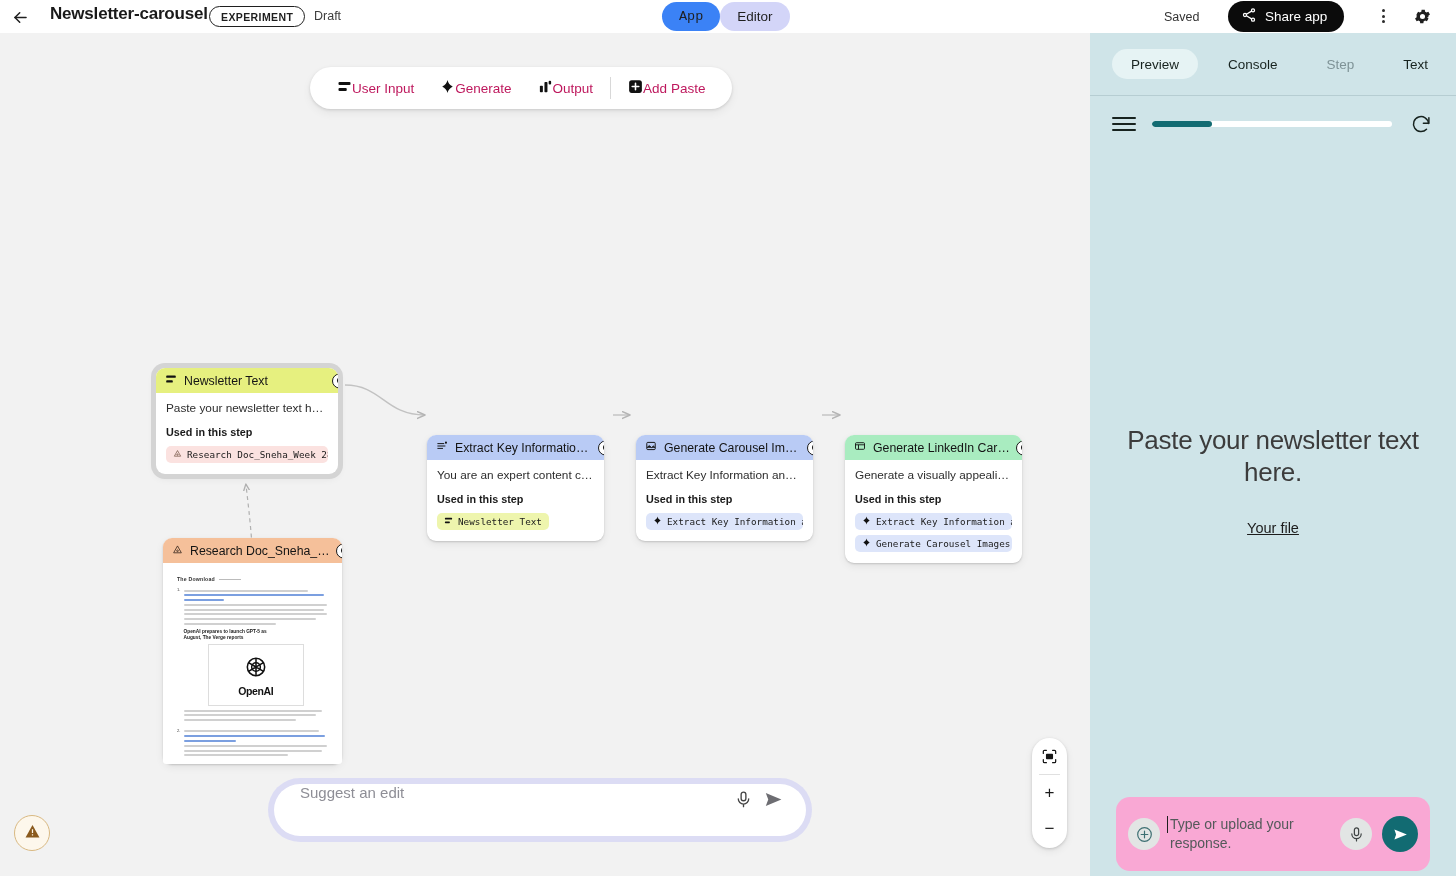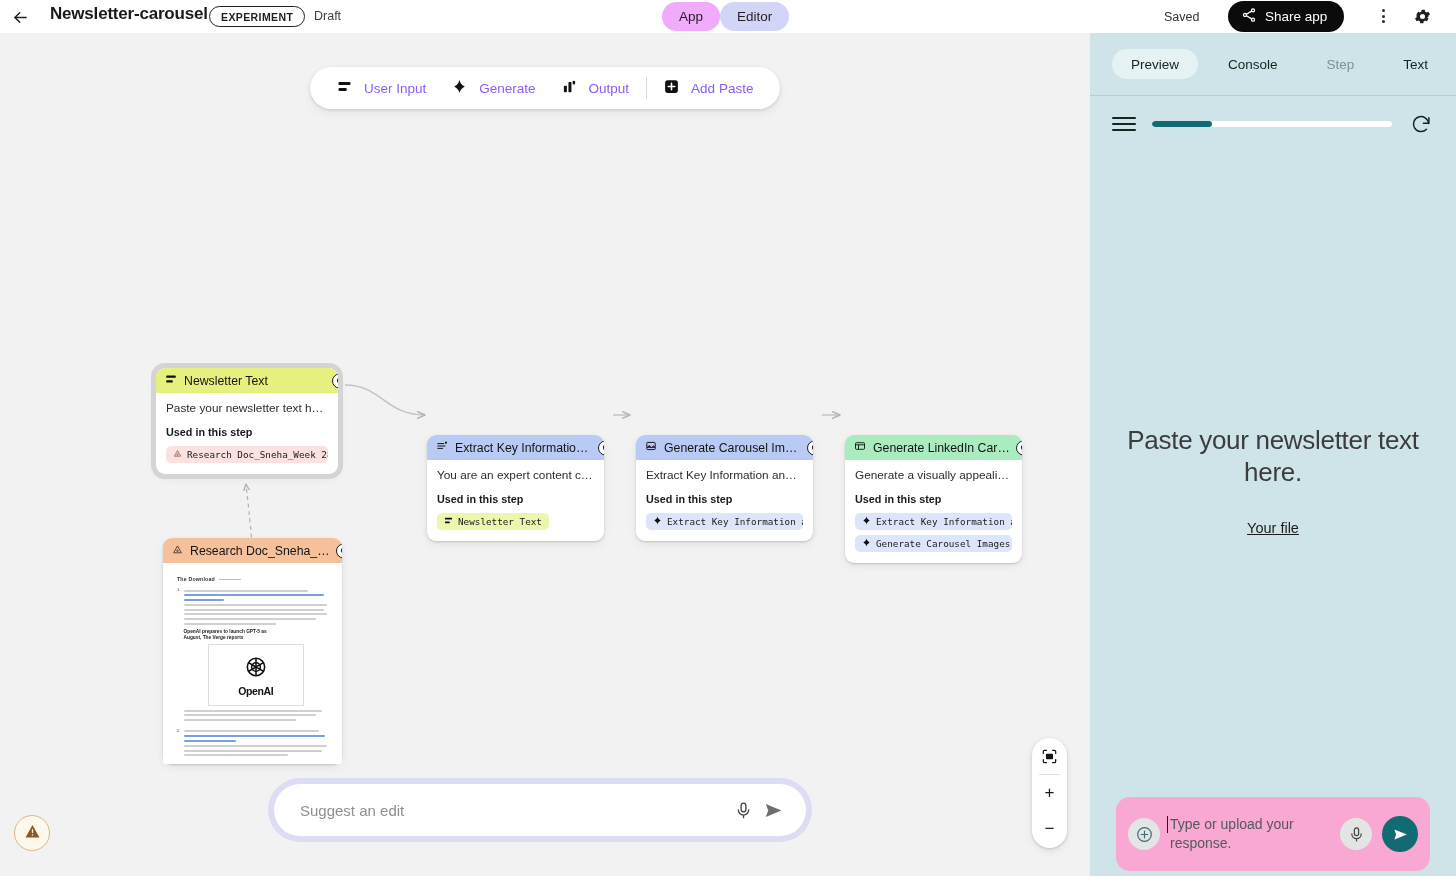--- a/index.html
+++ b/index.html
@@ -38,21 +38,21 @@
   .mode-toggle {
     position: absolute; left: 662px; top: 2px; height: 29px;
     display: flex; align-items: center; gap: 0px;
   }
   .mode-btn {
     height: 29px; padding: 0 17px; border-radius: 15px;
     display: flex; align-items: center; font-size: 13.5px; color: #1f1f1f;
     cursor: pointer; border: none; background: transparent;
     font-family: "Liberation Sans", sans-serif;
   }
-  .mode-btn.app-on { background: #f0abfc; }
+  .mode-btn.app-on { background: #3b82f6; font-family: Liberation Mono, monospace; }
   .mode-btn.editor-on { background: #d3d5f8; }
   .saved-label {
     position: absolute; left: 1164px; top: 10px;
     font-size: 12.5px; color: #333; 
   }
   .share-btn {
     position: absolute; left: 1228px; top: 1px;
     height: 31px; padding: 0 17px 0 13px; border-radius: 16px;
     background: #0b0b0b; color: #fff; display: flex; align-items: center; gap: 8px;
     font-size: 13.5px; font-weight: 500; cursor: pointer;
@@ -76,22 +76,22 @@
   .edge-svg { position: absolute; left: 0; top: 0; width: 1090px; height: 843px; pointer-events: none; }
 
   
   .node-toolbar {
     position: absolute; left: 310px; top: 34px; height: 42px;
     background: #fff; border-radius: 21px; display: flex; align-items: center;
     padding: 0 14px; box-shadow: 0 1px 3px rgba(0,0,0,.13), 0 4px 10px rgba(0,0,0,.06);
     z-index: 20;
   }
   .nt-item {
-    display: flex; align-items: center; gap: 12px; padding: 0 13px; height: 42px;
-    font-size: 13.5px; color: #8b5cf6; cursor: pointer; white-space: nowrap;
+    display: flex; align-items: center; gap: 0; padding: 0 13px; height: 42px;
+    font-size: 13.5px; color: #be185d; cursor: pointer; white-space: nowrap;
   }
   .nt-sep { width: 1px; height: 22px; background: #d8d8d8; margin: 0 4px; }
 
   
   .node {
     position: absolute; background: #fff; border-radius: 9px;
     box-shadow: 0 1px 2px rgba(0,0,0,.16), 0 3px 8px rgba(0,0,0,.07);
     overflow: visible; z-index: 10;
   }
   .node.selected {
@@ -170,21 +170,21 @@
     display: flex; align-items: center; justify-content: center; z-index: 30; cursor: pointer;
   }
 
   
   .prompt-wrap {
     position: absolute; left: 268px; top: 745px; width: 544px; height: 64px;
     background: #dcdcf4; border-radius: 32px; padding: 6px; z-index: 25;
   }
   .prompt-inner {
     width: 100%; height: 100%; background: #fff; border-radius: 28px;
-    display: flex; align-items: center; padding: 0 18px 0 26px;
+    display: flex; padding: 0 18px 0 26px;
   }
   .prompt-ph { flex: 1; font-size: 15px; color: #8e8e96; }
   .ic-btn { width: 30px; height: 30px; display: flex; align-items: center; justify-content: center; cursor: pointer; }
 
   
   .rpanel {
     position: absolute; left: 1090px; top: 33px; width: 366px; height: 843px;
     background: #cfe4e8;
   }
   .rtabs { height: 62px; display: flex; align-items: center; padding-left: 22px; gap: 11px; }

